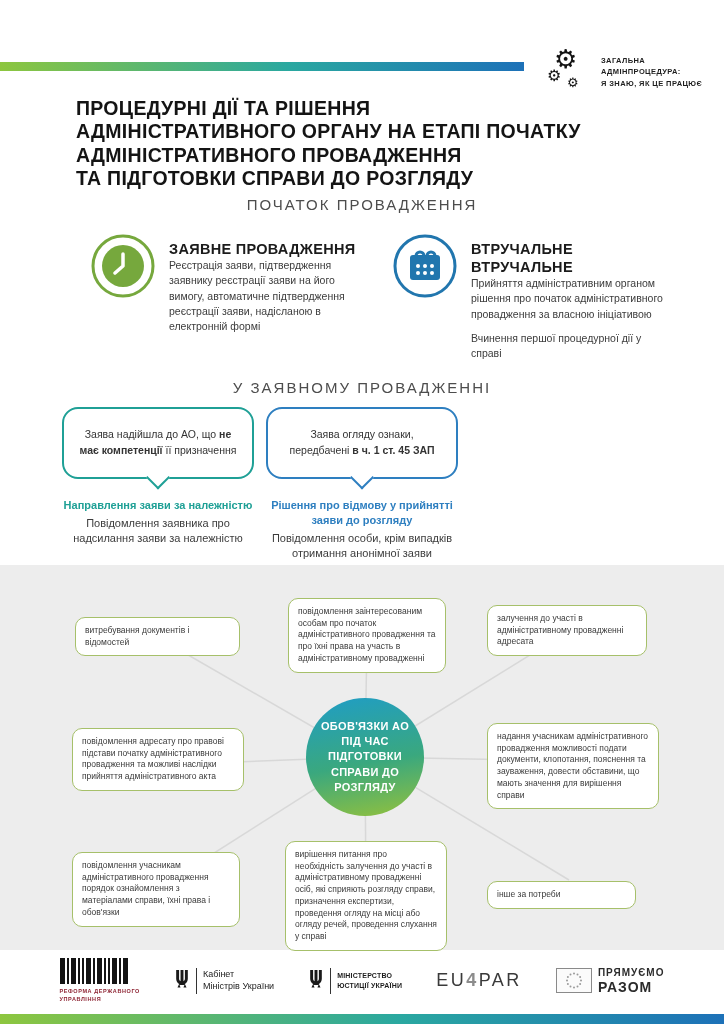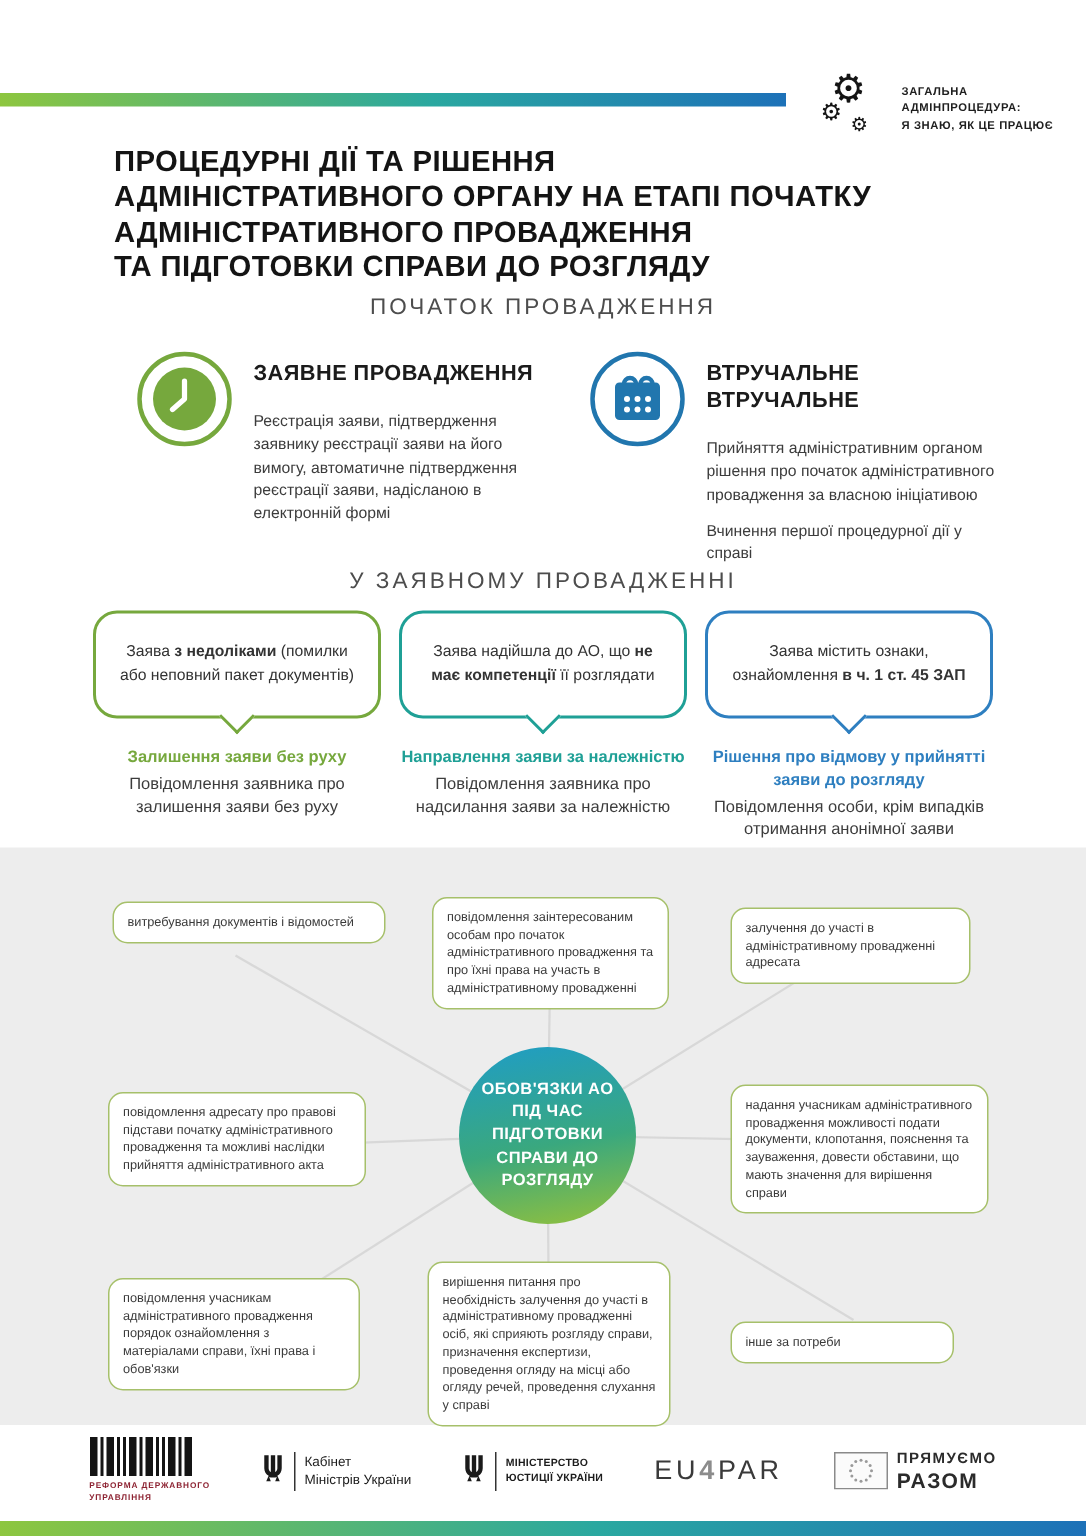--- a/index.html
+++ b/index.html
@@ -27,21 +27,21 @@
                color:#4d4d4d;letter-spacing:2px;}
   .sh1{top:196px;} .sh2{top:379px;}
 
   
   .start-item{position:absolute;display:flex;gap:13px;}
   .si-left{top:233px;left:90px;width:280px;}
   .si-right{top:233px;left:392px;width:285px;}
   .icon-wrap{flex:0 0 66px;}
   .start-title{font-size:14.5px;font-weight:bold;color:#1b1b1b;line-height:1.25;
                letter-spacing:.3px;margin-top:7px;}
-  .start-text{font-size:10.5px;color:#3c3c3c;line-height:1.45;margin-top:16px;width:200px;}
+  .start-text{font-size:10.5px;color:#3c3c3c;line-height:1.45;margin-top:0;width:200px;}
   .start-text + .start-text{margin-top:9px;}
 
   
   .claims{position:absolute;top:407px;left:62px;width:600px;display:flex;gap:12px;}
   .claim-col{width:192px;display:flex;flex-direction:column;align-items:center;}
   .claim-col.c0{--c:#76a83d;}
   .claim-col.c1{--c:#1fa096;}
   .claim-col.c2{--c:#2e7fc0;}
   .bubble{position:relative;width:100%;box-sizing:border-box;background:#fff;
           border:2px solid var(--c);border-radius:16px;padding:12px 12px;min-height:72px;
@@ -52,21 +52,21 @@
         border:0 solid var(--c);border-right-width:2px;border-bottom-width:2px;}
   .result-title{margin-top:19px;font-size:11px;font-weight:bold;color:var(--c);
                 text-align:center;line-height:1.35;}
   .result-text{margin-top:3px;font-size:11px;color:#3c3c3c;text-align:center;line-height:1.4;}
 
   
   .map{position:absolute;top:565px;left:0;width:724px;height:385px;background:#ededed;}
   .links{position:absolute;inset:0;z-index:1;}
   .mbox{position:absolute;z-index:2;background:#fff;border:1.5px solid #a6c06a;border-radius:10px;
         padding:7px 9px;font-size:8.5px;color:#3a3a3a;line-height:1.38;box-sizing:border-box;}
-  .b1{left:75px;top:36px;width:182px;}
+  .b1{left:75px;top:52px;width:165px;}
   .b2{left:288px;top:33px;width:158px;}
   .b3{left:487px;top:40px;width:160px;}
   .b4{left:72px;top:163px;width:172px;}
   .b5{left:487px;top:158px;width:172px;}
   .b6{left:72px;top:287px;width:168px;}
   .b7{left:285px;top:276px;width:162px;}
   .b8{left:487px;top:316px;width:149px;}
   .center-circle{position:absolute;z-index:3;left:306px;top:133px;width:118px;height:118px;
         border-radius:50%;padding:12px;box-sizing:border-box;
         background:linear-gradient(170deg,#1f9dc6 0%,#3aa87e 55%,#93c13c 100%);
@@ -159,39 +159,31 @@
     <div>
       <div class="start-title">ВТРУЧАЛЬНЕ ВТРУЧАЛЬНЕ</div>
       <div class="start-text">Прийняття адміністративним органом рішення про початок адміністративного провадження за власною ініціативою</div>
       <div class="start-text">Вчинення першої процедурної дії у справі</div>
     </div>
   </div>
 
   <div class="sec-heading sh2">У ЗАЯВНОМУ ПРОВАДЖЕННІ</div>
 
   <div class="claims">
-    <div class="claim-col c0">
-      <div class="bubble">
-        <span><span>Заява </span><b>з недоліками</b><span> (помилки або неповний пакет документів)</span></span>
-        <span class="tail"></span>
-      </div>
-      <div class="result-title">Залишення заяви без руху</div>
-      <div class="result-text">Повідомлення заявника про залишення заяви без руху</div>
-    </div>
     <div class="claim-col c1">
       <div class="bubble">
-        <span><span>Заява надійшла до АО, що </span><b>не має компетенції</b><span> її розглядати</span></span>
+        <span><span>Заява надійшла до АО, що </span><b>не має компетенції</b><span> її призначення</span></span>
         <span class="tail"></span>
       </div>
       <div class="result-title">Направлення заяви за належністю</div>
       <div class="result-text">Повідомлення заявника про надсилання заяви за належністю</div>
     </div>
     <div class="claim-col c2">
       <div class="bubble">
-        <span><span>Заява містить ознаки, ознайомлення </span><b>в ч. 1 ст. 45 ЗАП</b><span></span></span>
+        <span><span>Заява огляду ознаки, передбачені </span><b>в ч. 1 ст. 45 ЗАП</b><span></span></span>
         <span class="tail"></span>
       </div>
       <div class="result-title">Рішення про відмову у прийнятті заяви до розгляду</div>
       <div class="result-text">Повідомлення особи, крім випадків отримання анонімної заяви</div>
     </div>
   </div>
 
   <div class="map">
     <svg class="links" width="724" height="385">
       <g stroke="#d8d8d8" stroke-width="1.5">

